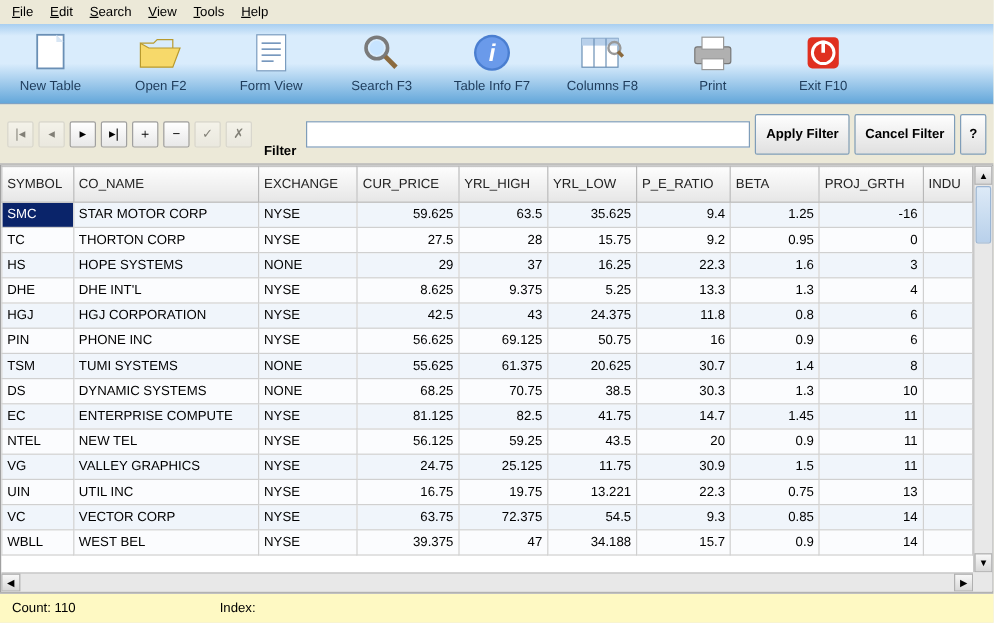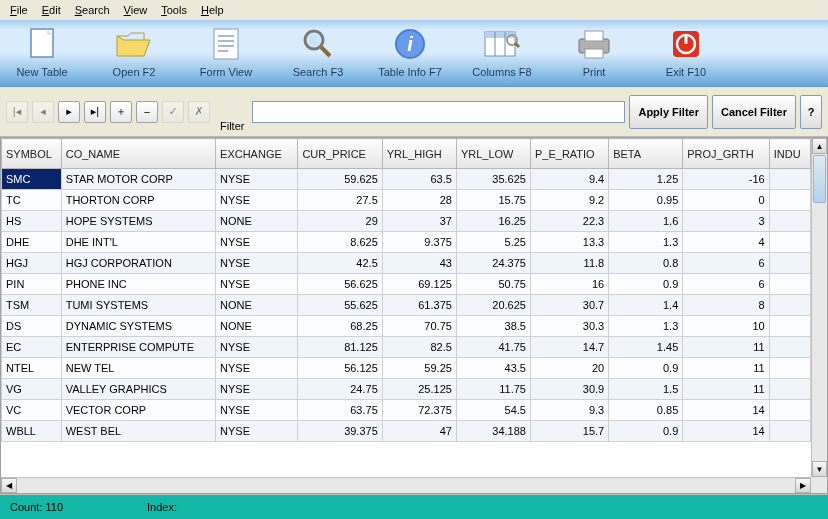--- a/index.html
+++ b/index.html
@@ -13,21 +13,21 @@
 
 .toolbar { background: linear-gradient(to bottom, #a8cef0 0%, #d9ecfc 15%, #d9ecfc 50%, #64a7da 100%); padding: 4px 6px 8px; display: flex; gap: 20px; border-bottom: 1px solid #6b94c0; }
 .tool-btn { display: flex; flex-direction: column; align-items: center; gap: 2px; cursor: pointer; width: 72px; }
 .tool-btn .icon-wrap { width: 44px; height: 40px; display: flex; align-items: center; justify-content: center; }
 .tool-btn .label { font-size: 11px; color: #1e3b5a; text-align: left; white-space: nowrap; }
 
 
 .small-toolbar { background: #ece9d8; padding: 4px 6px; display: flex; align-items: center; gap: 4px; border-bottom: 1px solid #bbb; }
 .small-btn { width: 22px; height: 22px; border: 1px solid #a0a0a0; background: linear-gradient(#fff,#e8e8e8); display: flex; align-items: center; justify-content: center; font-size: 11px; cursor: pointer; border-radius: 2px; }
 .small-btn.disabled { opacity: 0.45; border-color: #c0c0c0; }
-.filter-label { font-weight: normal; margin-left: 6px; margin-right: 4px; margin-top: 29px; }
+.filter-label { font-weight: bold; margin-left: 6px; margin-right: 4px; margin-top: 29px; }
 .filter-input { flex: 1; height: 22px; border: 1px solid #7f9db9; padding: 0 4px; background: #fff; }
 .filter-btn { height: 34px; padding: 0 8px; border: 1px solid #7f9db9; background: linear-gradient(#fefefe,#e0e0e0); font-weight: bold; font-size: 11px; cursor: pointer; border-radius: 2px; }
 
 
 .grid-wrap { flex: 1; overflow: hidden; position: relative; background: #fff; border: 1px solid #a0a0a0; margin: 0 0px; }
 .grid-inner { position: absolute; inset: 0 16px 16px 0; overflow: hidden; }
 table.grid { border-collapse: collapse; table-layout: fixed; background: #fff; width: 810px; }
 table.grid th { background: linear-gradient(#fdfdfd,#e6e6e6); border: 1px solid #b8b8b8; padding: 2px 4px; font-weight: normal; font-size: 11px; color: #222; text-align: left; height: 30px; overflow: hidden; white-space: nowrap; }
 table.grid td { border: 1px solid #d0d0d0; padding: 2px 4px; font-size: 11px; height: 21px; overflow: hidden; white-space: nowrap; }
 table.grid tbody tr:nth-child(odd) td { background: #f0f5fb; }
@@ -40,21 +40,21 @@
 .vscroll .arrow { height: 16px; background: linear-gradient(#f8f8f8,#d8d8d8); border: 1px solid #b0b0b0; display: flex; align-items: center; justify-content: center; font-size: 8px; cursor: pointer; }
 .vscroll .thumb { position: absolute; top: 17px; left: 1px; right: 1px; height: 48px; background: linear-gradient(#ddeaf7,#b8d0ea); border: 1px solid #9ab5d4; border-radius: 2px; cursor: pointer; }
 .vscroll .arrow.down { position: absolute; bottom: 0; left: 0; right: 0; }
 .hscroll { position: absolute; left: 0; right: 16px; bottom: 0; height: 16px; background: #e8e8e8; border-top: 1px solid #c0c0c0; }
 .hscroll .arrow { width: 16px; height: 100%; background: linear-gradient(#f8f8f8,#d8d8d8); border: 1px solid #b0b0b0; display: inline-flex; align-items: center; justify-content: center; font-size: 8px; cursor: pointer; position: absolute; top:0; }
 .hscroll .arrow.left { left: 0; }
 .hscroll .arrow.right { right: 0; }
 .corner { position: absolute; right: 0; bottom: 0; width: 16px; height: 16px; background: #e8e8e8; }
 
 
-.status { background: #14b8a6; border-top: 1px solid #c0c0c0; padding: 6px 10px; display: flex; gap: 84px; font-size: 11px; }
+.status { background: #fef9c3; border-top: 1px solid #c0c0c0; padding: 6px 10px; display: flex; gap: 120px; font-size: 11px; }
 </style>
 </head>
 <body>
 
 <div class="menubar" id="menubar">
     <span><u>F</u>ile</span>
     <span><u>E</u>dit</span>
     <span><u>S</u>earch</span>
     <span><u>V</u>iew</span>
     <span><u>T</u>ools</span>
@@ -319,20 +319,32 @@
             <td>NYSE</td>
             <td class="num">24.75</td>
             <td class="num">25.125</td>
             <td class="num">11.75</td>
             <td class="num">30.9</td>
             <td class="num">1.5</td>
             <td class="num">11</td>
             <td></td>
           </tr>
           <tr>
+            <td>UIN</td>
+            <td>UTIL INC</td>
+            <td>NYSE</td>
+            <td class="num">16.75</td>
+            <td class="num">19.75</td>
+            <td class="num">13.221</td>
+            <td class="num">22.3</td>
+            <td class="num">0.75</td>
+            <td class="num">13</td>
+            <td></td>
+          </tr>
+          <tr>
             <td>VC</td>
             <td>VECTOR CORP</td>
             <td>NYSE</td>
             <td class="num">63.75</td>
             <td class="num">72.375</td>
             <td class="num">54.5</td>
             <td class="num">9.3</td>
             <td class="num">0.85</td>
             <td class="num">14</td>
             <td></td>

